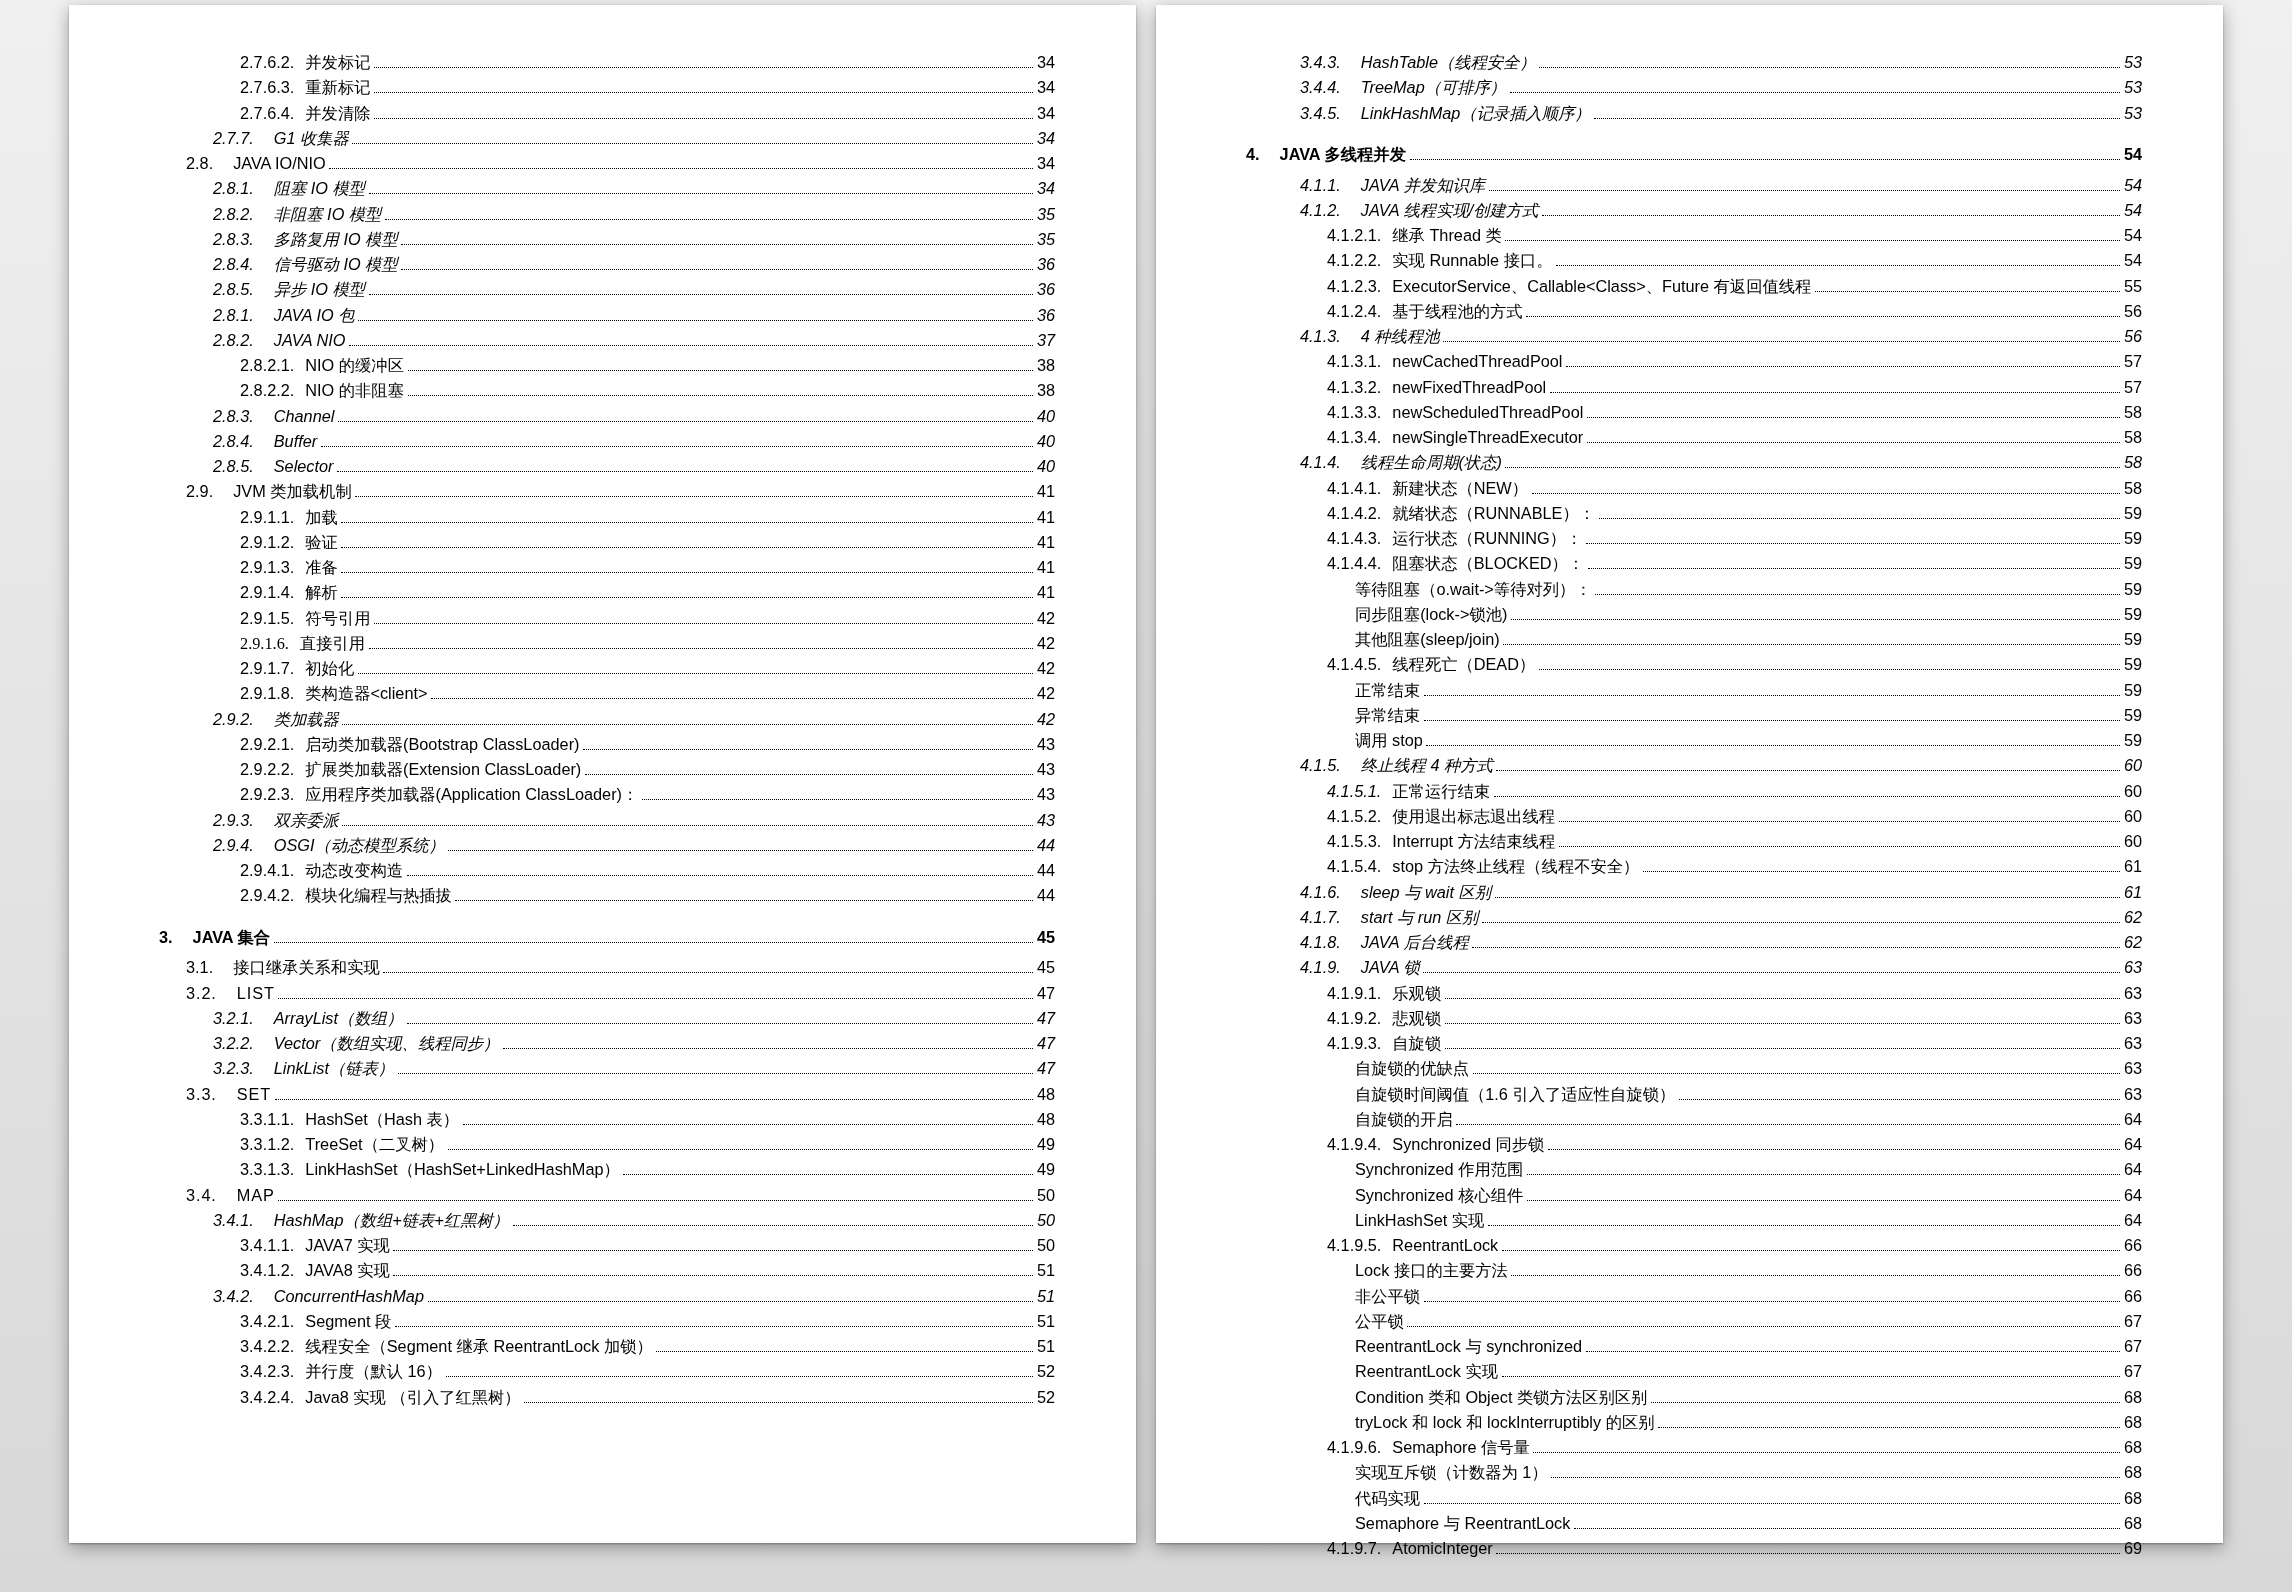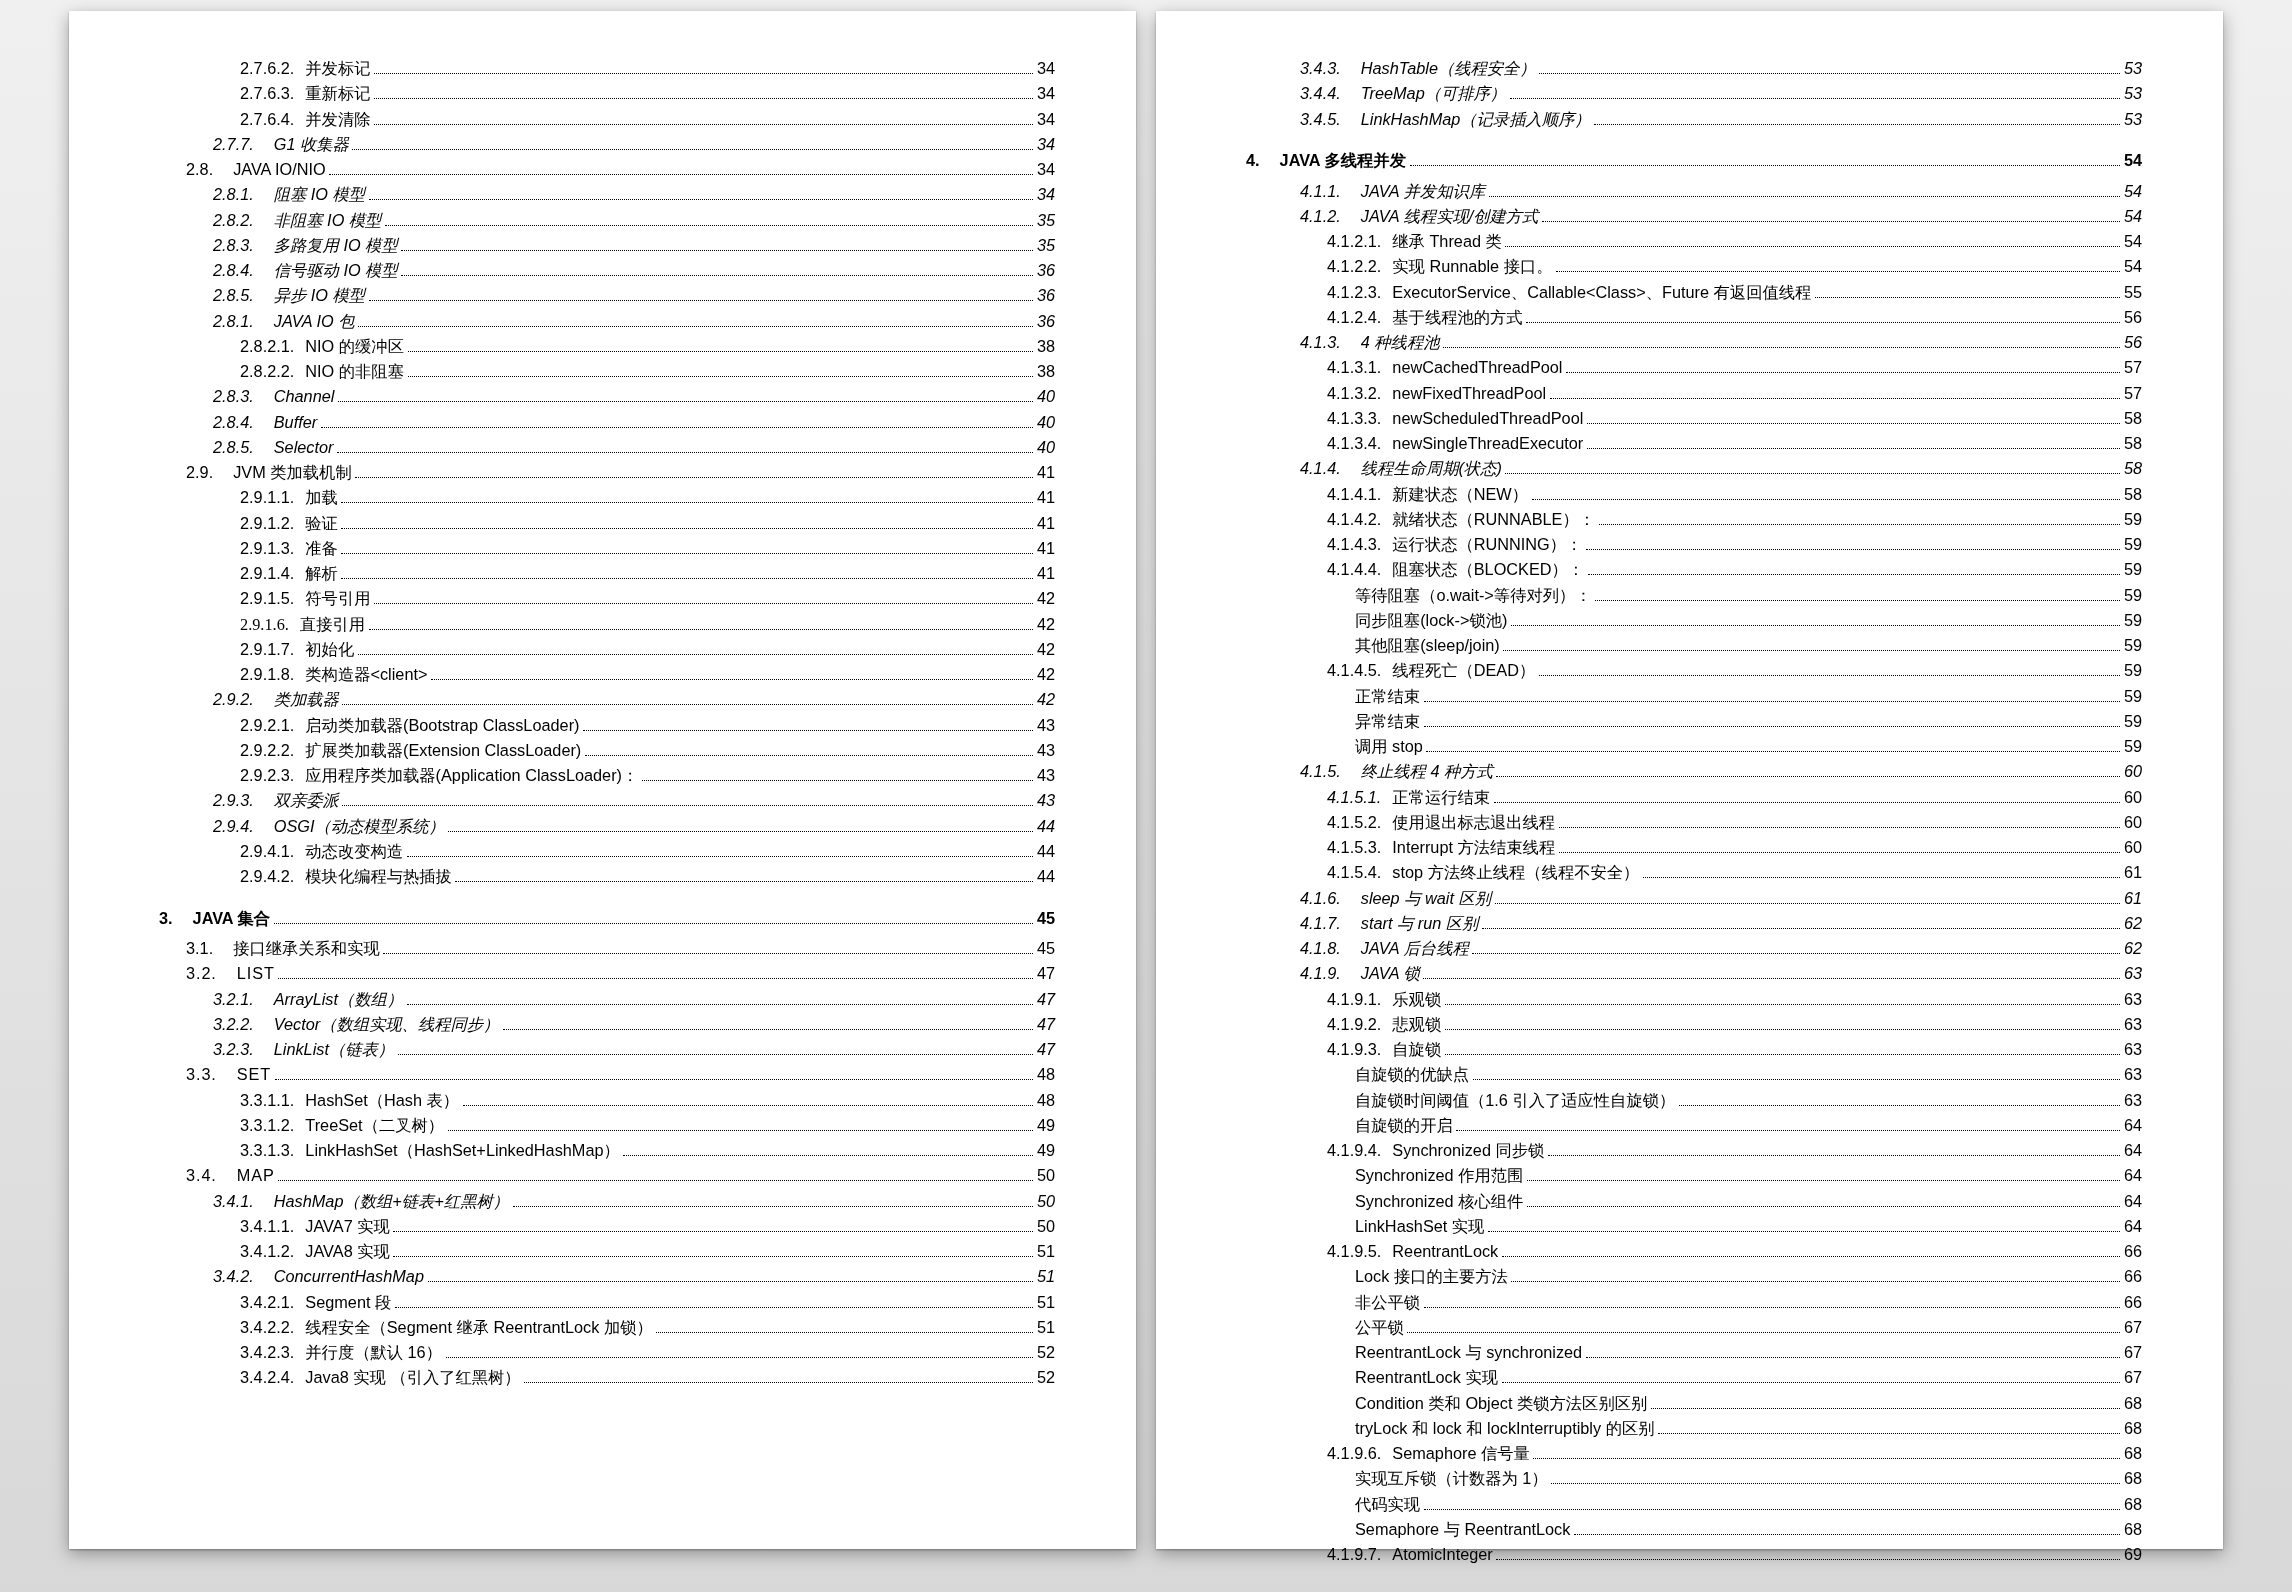--- a/index.html
+++ b/index.html
@@ -8,21 +8,21 @@
     background: #e8e8e8;
     font-family: "Microsoft YaHei", "SimSun", Arial, sans-serif;
   }
   .viewport {
     width: 2292px;
     height: 1592px;
     background: linear-gradient(#f0f0f0, #d8d8d8);
     display: flex;
     justify-content: center;
     gap: 20px;
-    padding-top: 11px;
+    padding-top: 5px;
     box-sizing: border-box;
   }
   .page {
     width: 1067px;
     height: 1538px;
     background: #fff;
     box-shadow: 0 5.4px 16.3px rgba(0,0,0,0.35), 0 0.9px 1.8px rgba(0,0,0,0.3);
     padding: 45px 81px 45px 90px;
     box-sizing: border-box;
     font-size: 16.3px;
@@ -109,20 +109,25 @@
       <div class="toc-line indent-2">
         <span class="toc-label italic"><span style="margin-right: 20px;">2.8.5.</span><span>异步 IO 模型</span></span>
         <span class="dots"></span>
         <span class="toc-page italic">36</span>
       </div>
       <div class="toc-line indent-2">
         <span class="toc-label italic"><span style="margin-right: 20px;">2.8.1.</span><span>JAVA IO 包</span></span>
         <span class="dots"></span>
         <span class="toc-page italic">36</span>
       </div>
+      <div class="toc-line indent-2">
+        <span class="toc-label italic"><span style="margin-right: 20px;">2.8.2.</span><span>JAVA NIO</span></span>
+        <span class="dots"></span>
+        <span class="toc-page italic">37</span>
+      </div>
       <div class="toc-line indent-3">
         <span class="toc-label"><span style="margin-right: 11px;">2.8.2.1.</span><span>NIO 的缓冲区</span></span>
         <span class="dots"></span>
         <span class="toc-page">38</span>
       </div>
       <div class="toc-line indent-3">
         <span class="toc-label"><span style="margin-right: 11px;">2.8.2.2.</span><span>NIO 的非阻塞</span></span>
         <span class="dots"></span>
         <span class="toc-page">38</span>
       </div>

